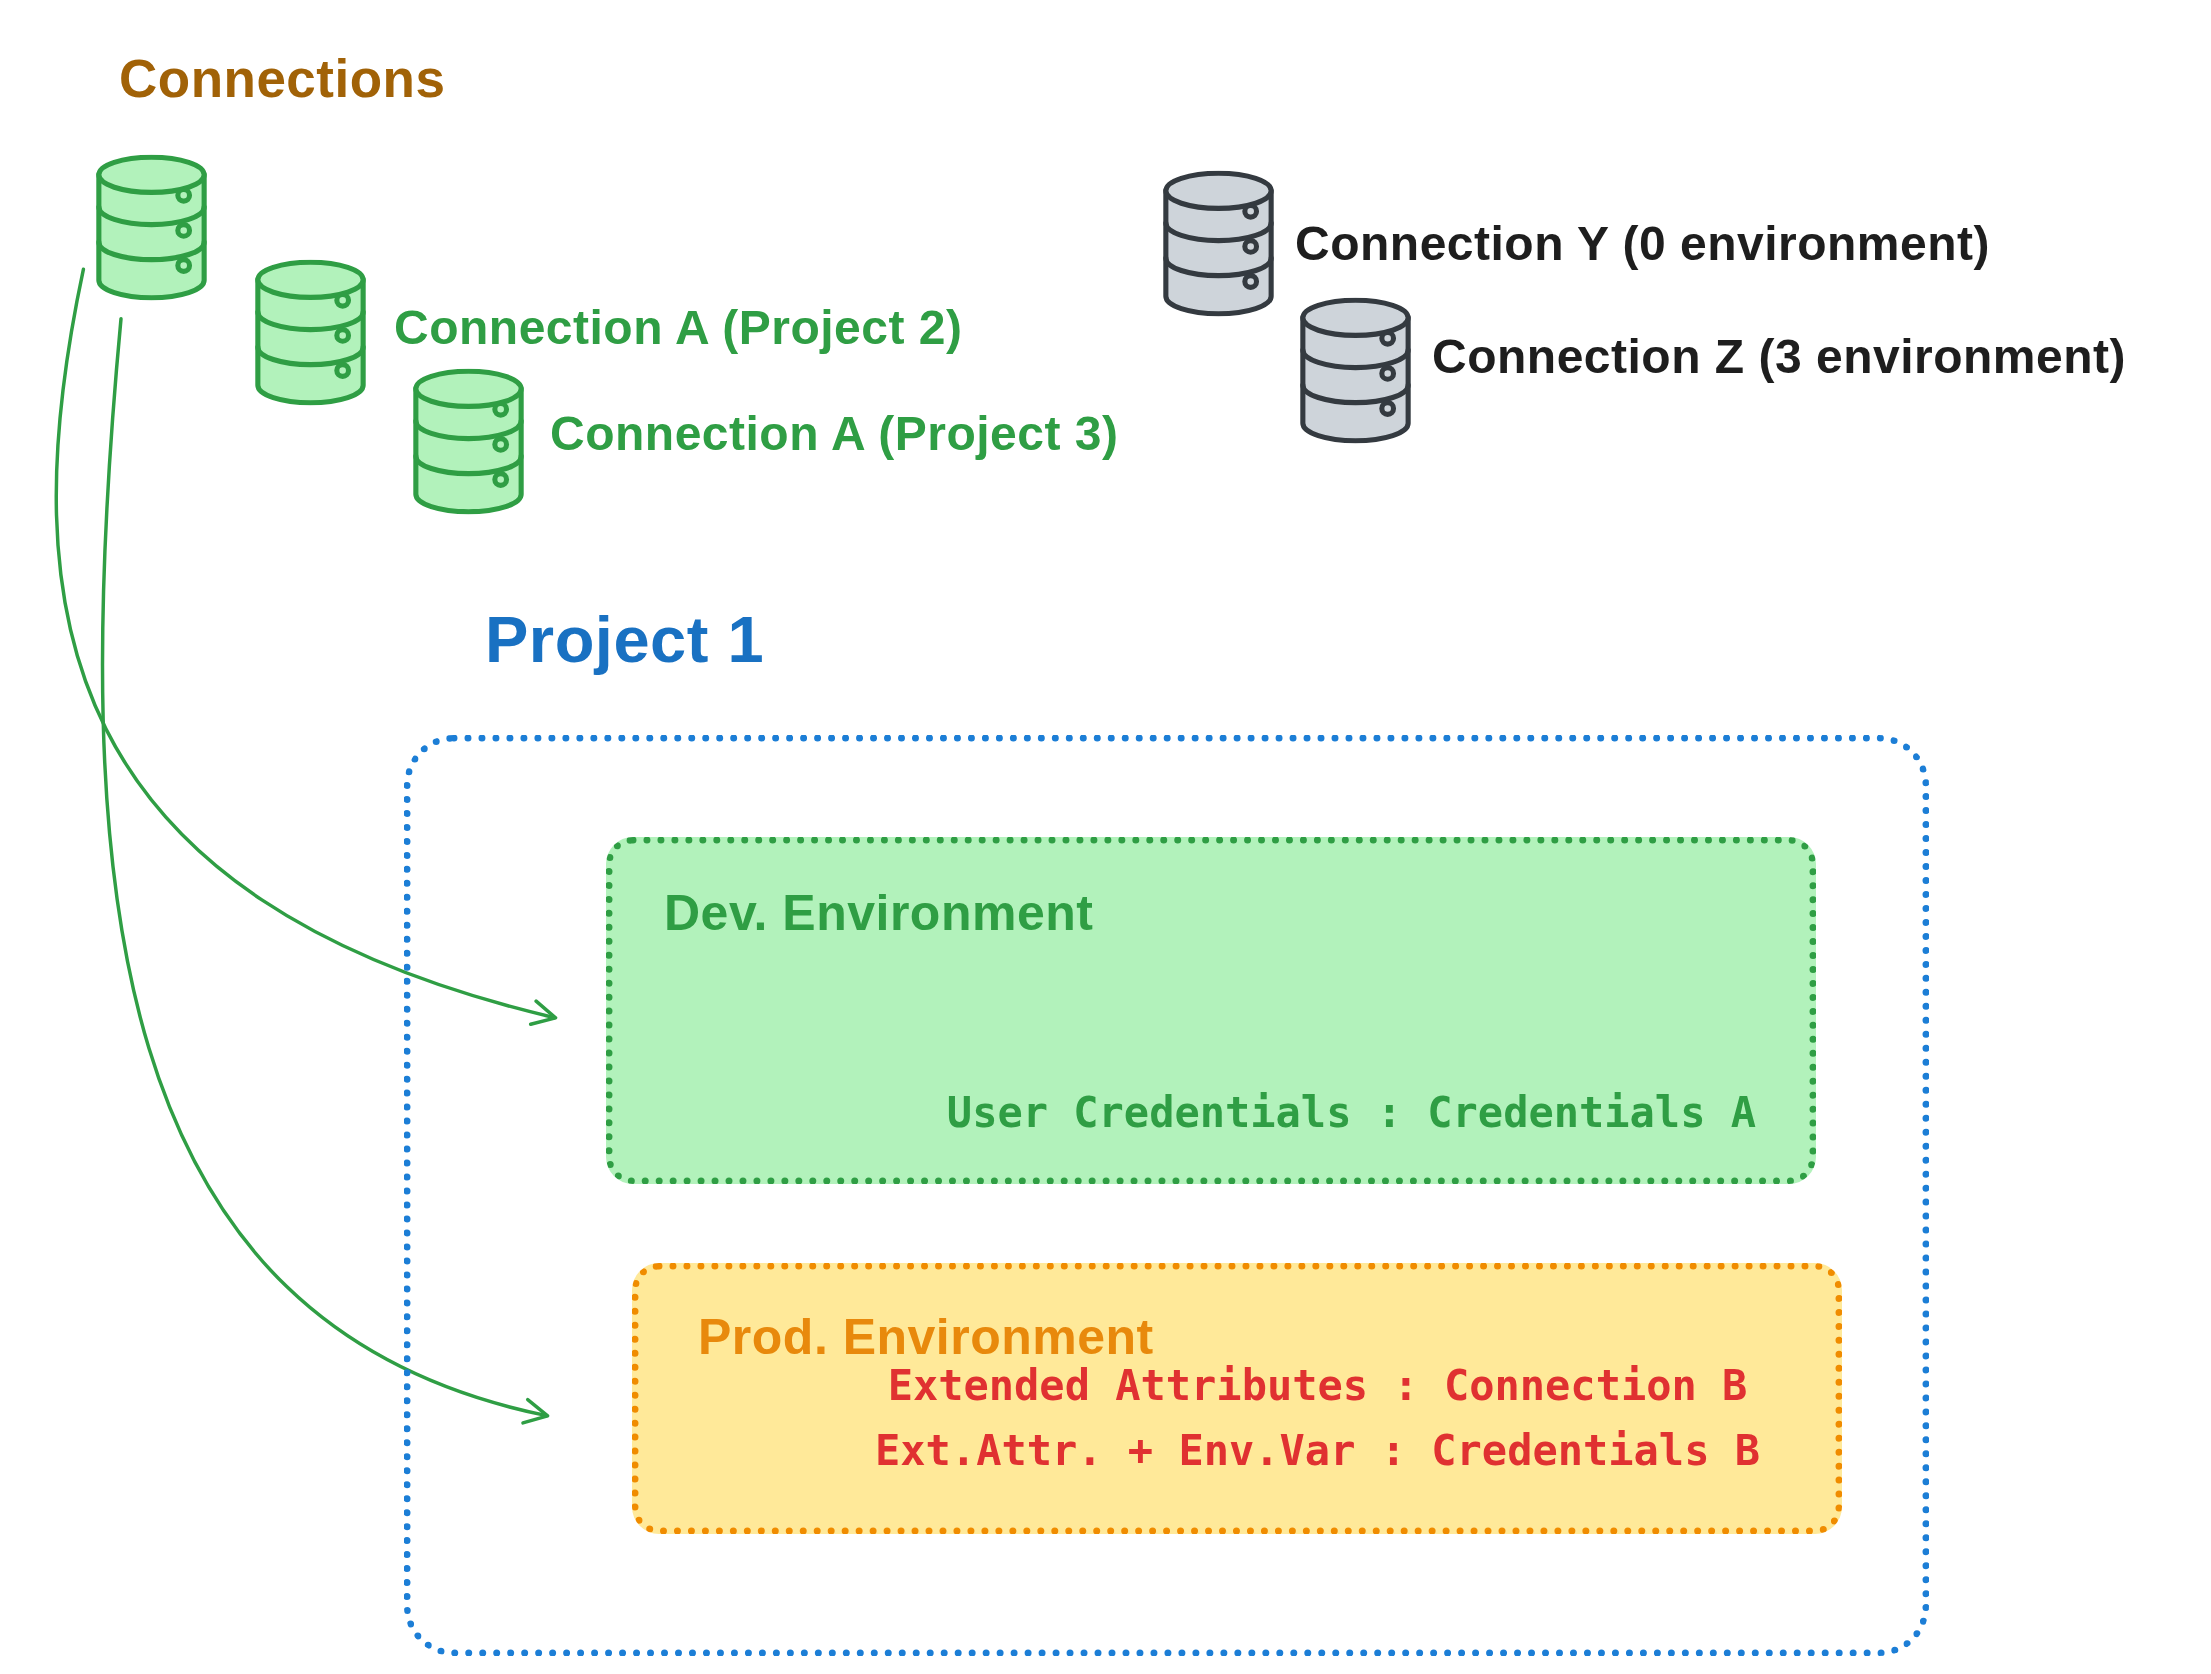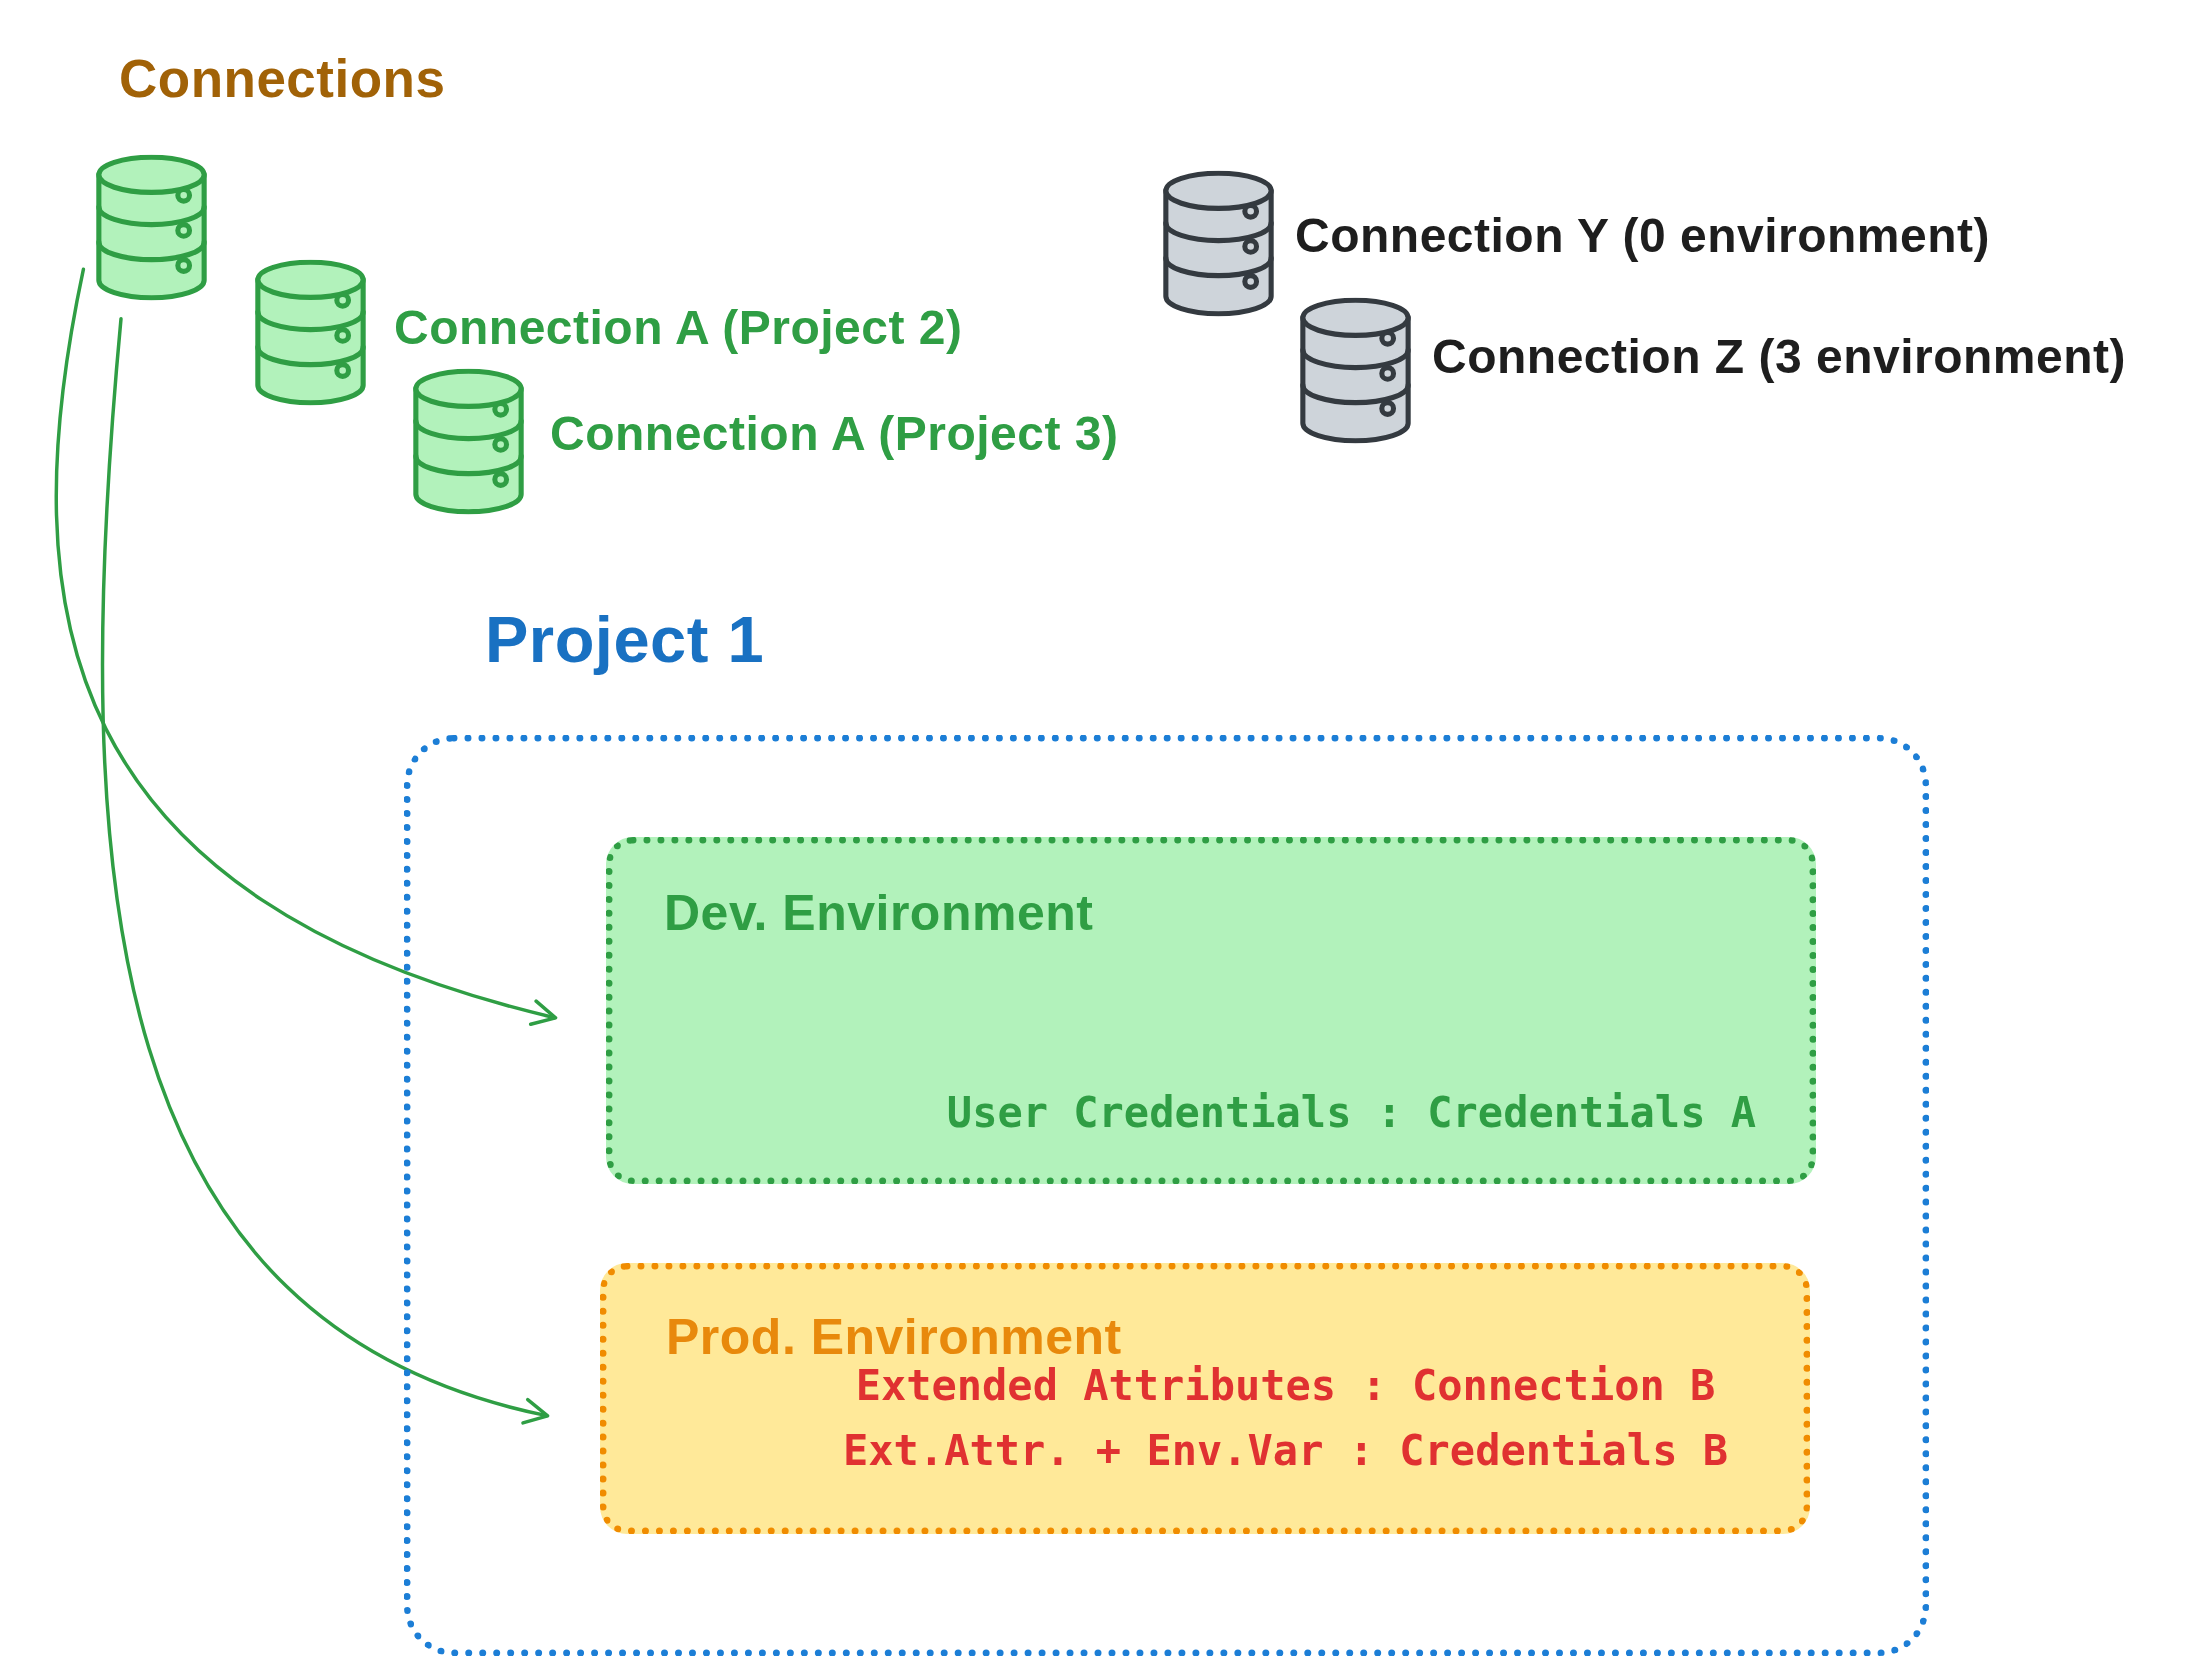--- a/index.html
+++ b/index.html
@@ -58,21 +58,21 @@
     font-size: 50px; color: #2f9e44;
   }
   .dev-cred {
     position: absolute; right: 53px; bottom: 40px;
     font-family: "DejaVu Sans Mono", monospace;
     font-weight: 700; font-size: 42px; color: #2f9e44;
     white-space: nowrap;
   }
 
   .prod-box {
-    left: 600px; top: 1263px; width: 1210px; height: 271px;
+    left: 632px; top: 1263px; width: 1210px; height: 271px;
     background: #ffe999;
     border: 7px dotted #f08c00;
   }
   .prod-title {
     position: absolute; left: 59px; top: 38px;
     font-size: 50px; color: #e8890c;
   }
   .prod-lines {
     position: absolute; right: 75px; bottom: 44px;
     font-family: "DejaVu Sans Mono", monospace;
@@ -141,21 +141,21 @@
         <use href="#db-cyl"></use>
       </svg>
   </div>
   <div class="conn-label green hand" style="left:550px; top:406px;">Connection A (Project 3)</div>
 
   <div class="db db-gray" style="left:1160px; top:170px;">
     <svg viewBox="0 0 80 100">
         <use href="#db-cyl"></use>
       </svg>
   </div>
-  <div class="conn-label dark hand" style="left:1295px; top:208px;">Connection Y (0 environment)</div>
+  <div class="conn-label dark hand" style="left:1295px; top:216px;">Connection Y (0 environment)</div>
 
   <div class="db db-gray" style="left:1297px; top:297px;">
     <svg viewBox="0 0 80 100">
         <use href="#db-cyl"></use>
       </svg>
   </div>
   <div class="conn-label dark hand" style="left:1432px; top:329px;">Connection Z (3 environment)</div>
 
   <div class="project-title hand">Project 1</div>
 

